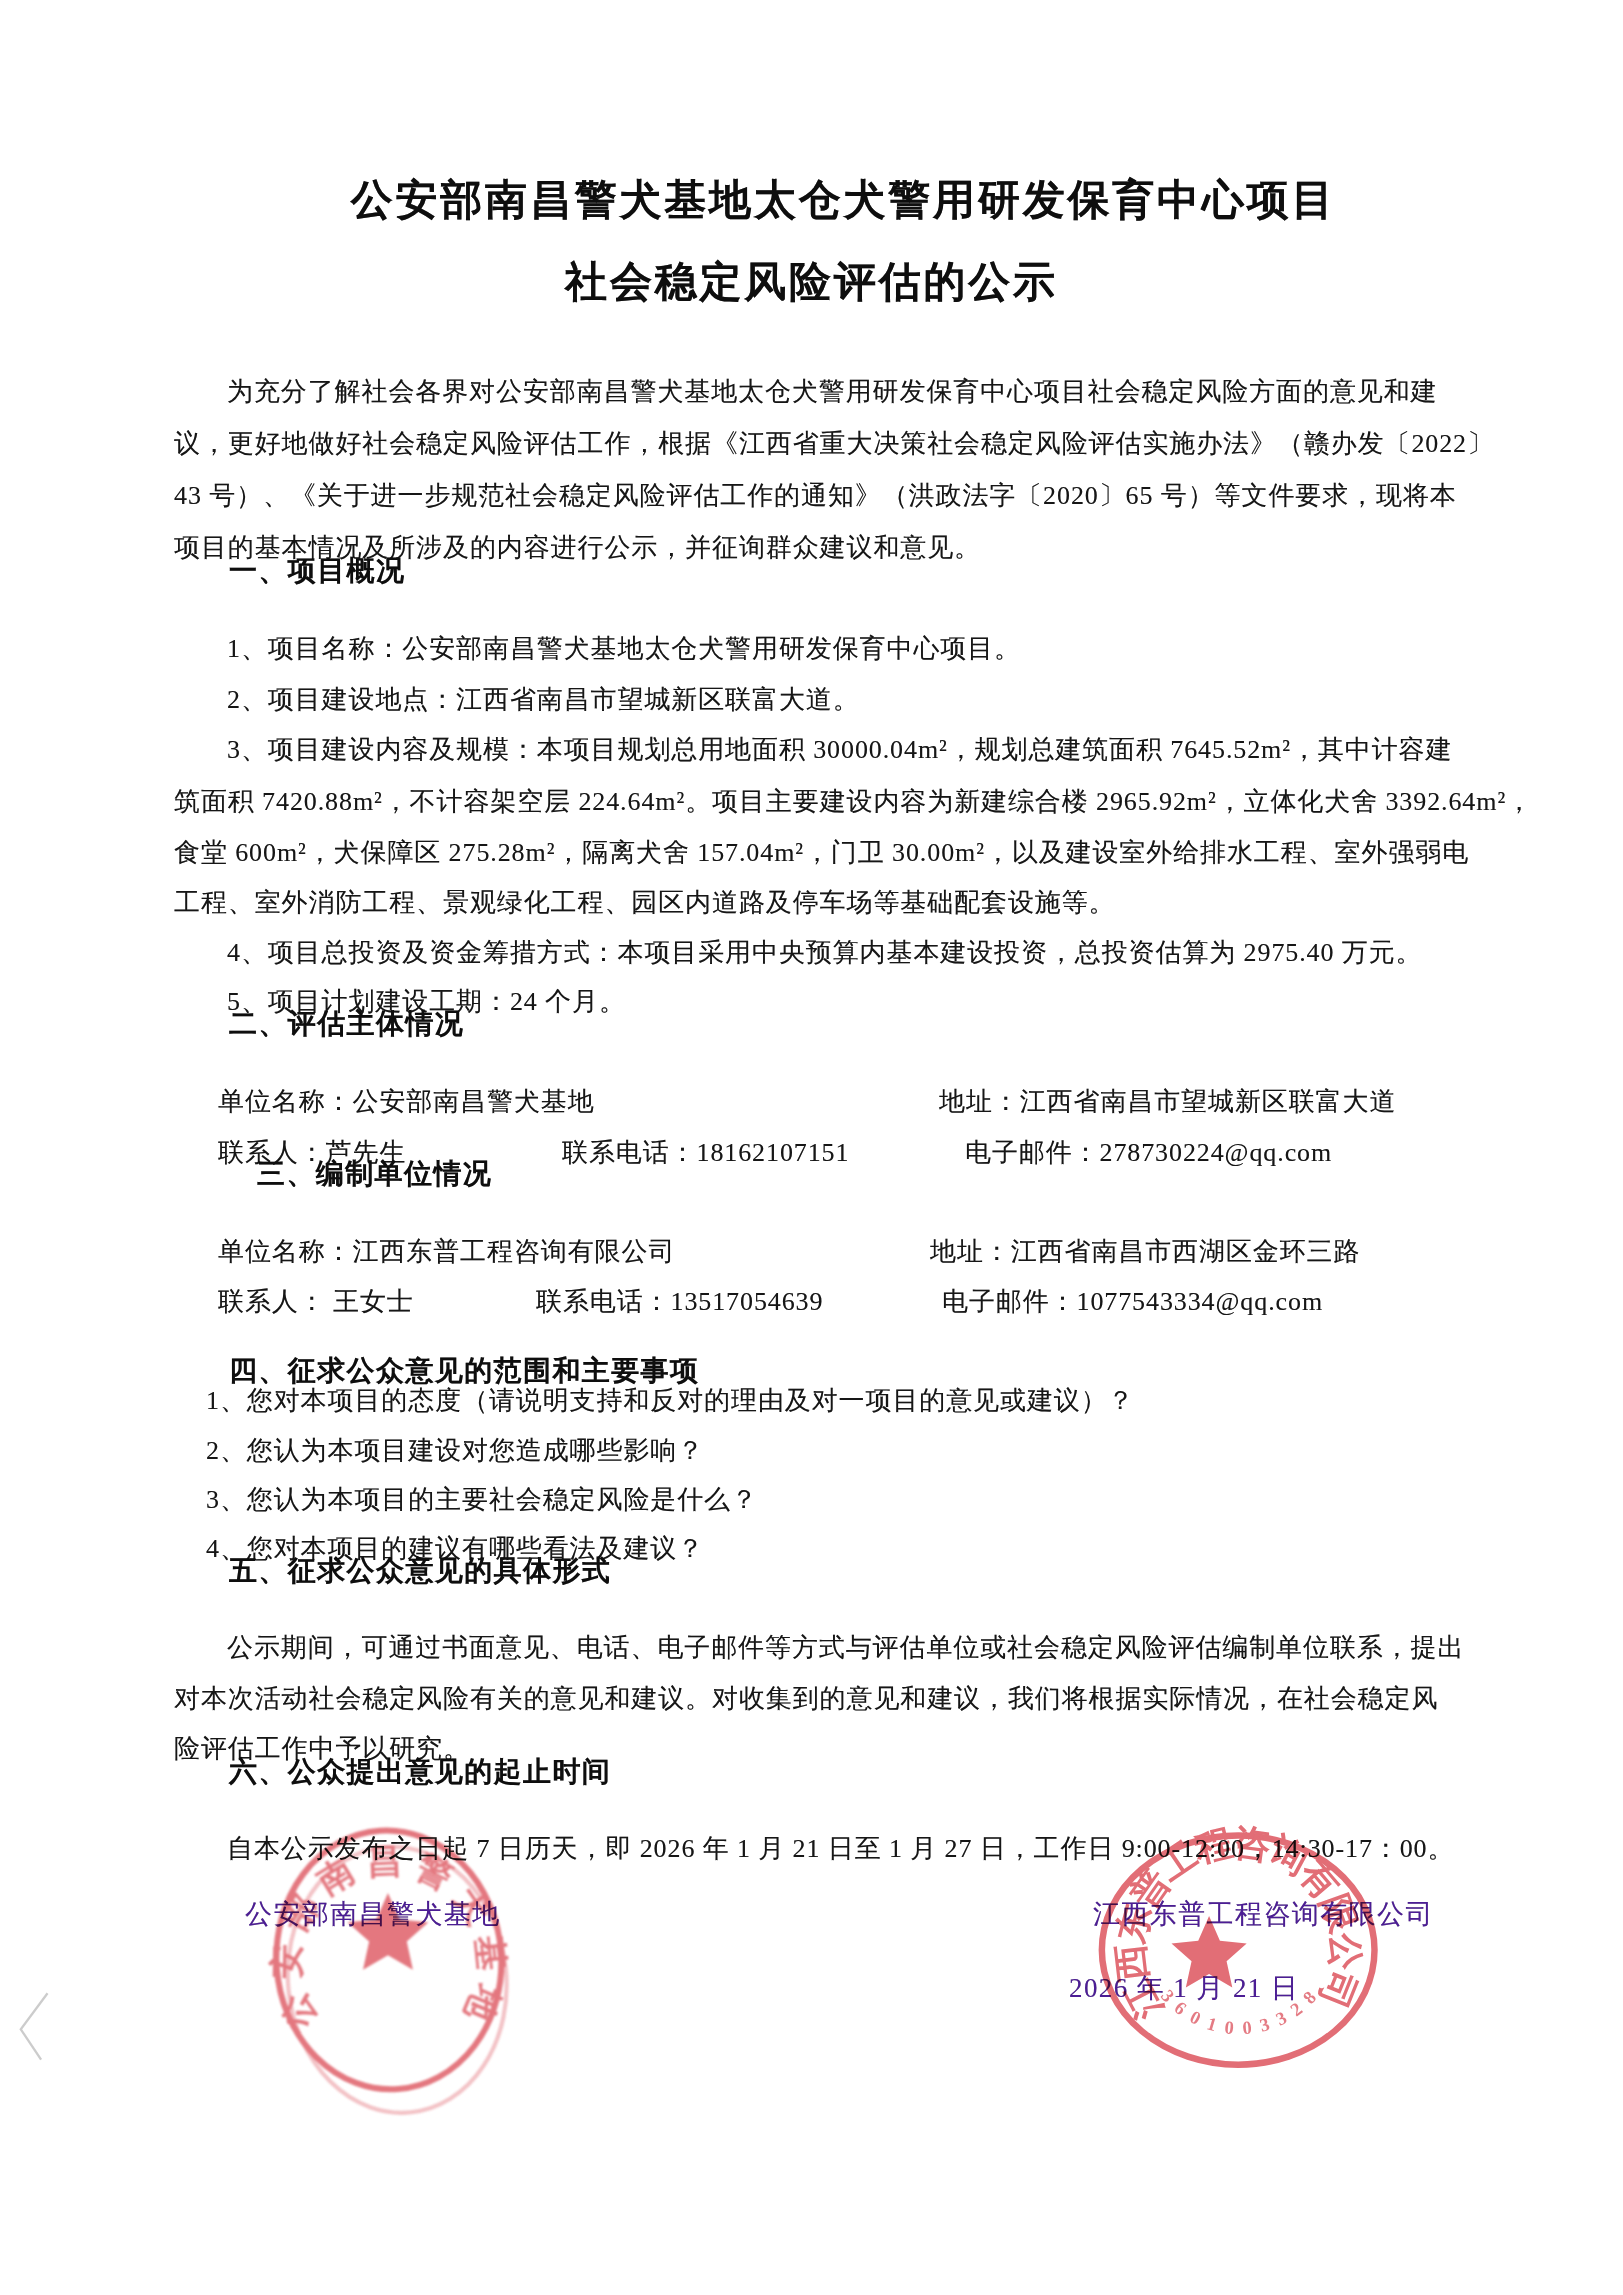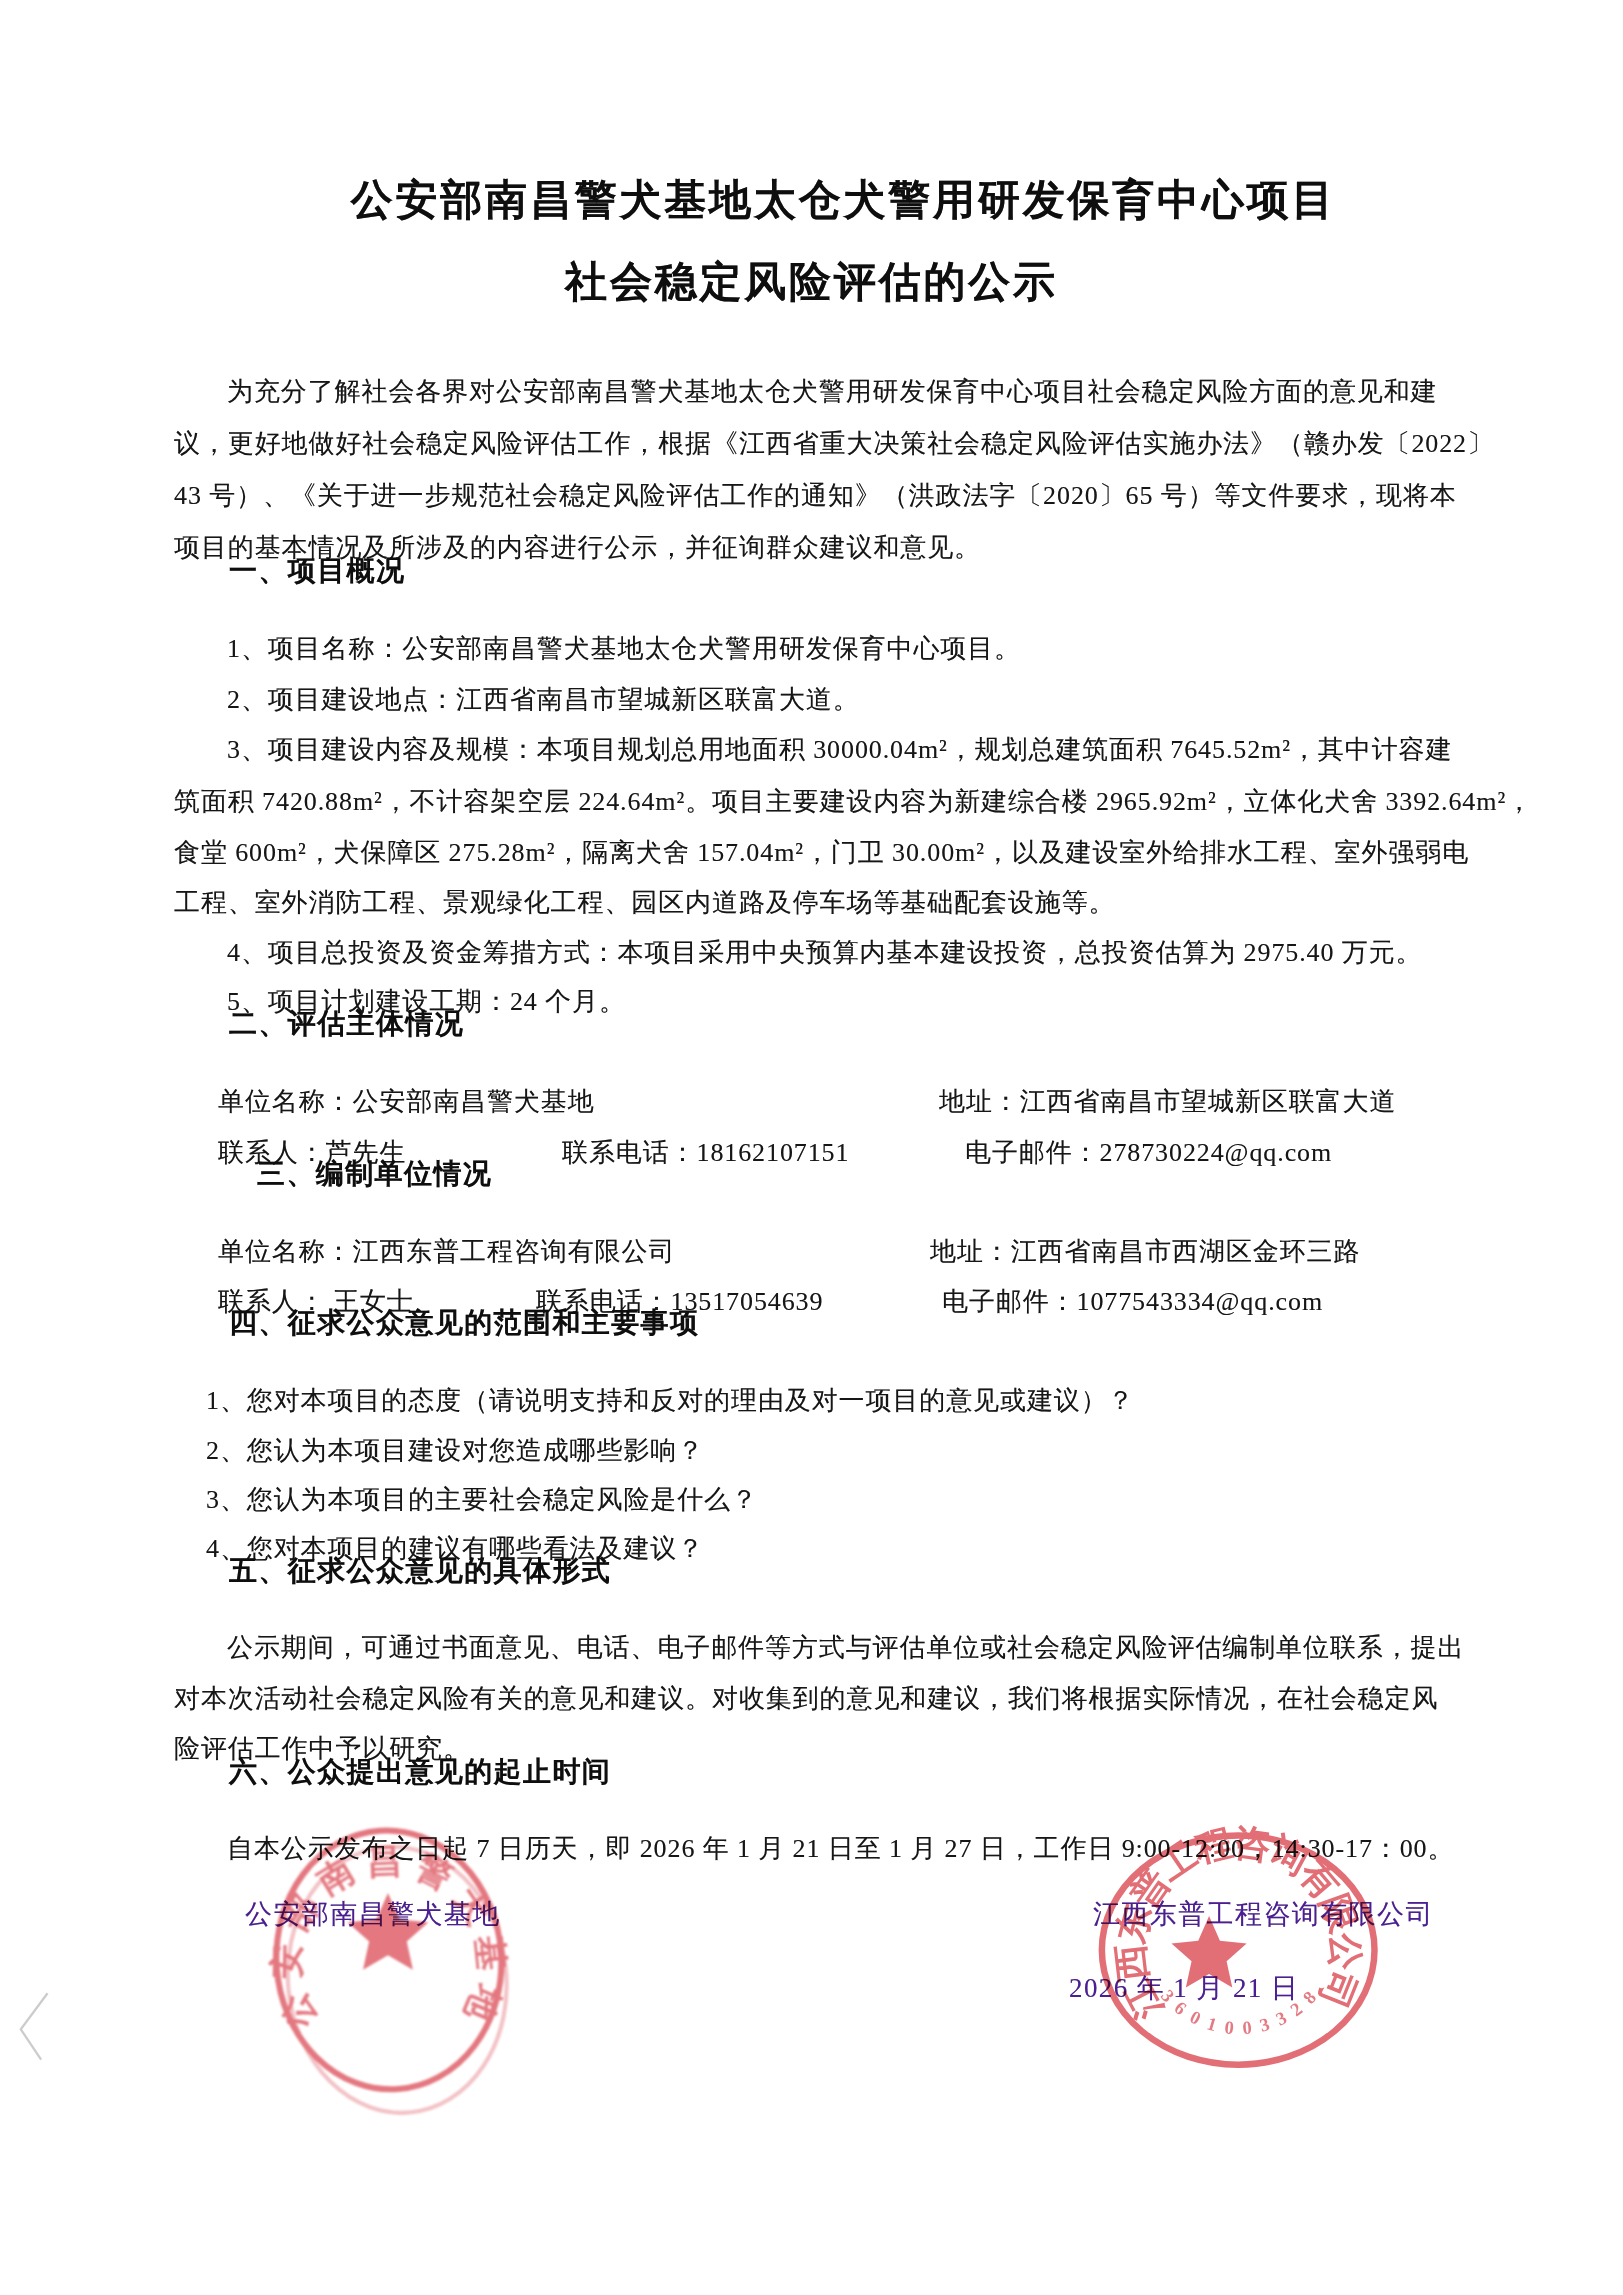--- a/index.html
+++ b/index.html
@@ -94,21 +94,21 @@
   <div class="ln" style="left:562px;top:1107px;">联系电话：18162107151</div>
   <div class="ln" style="left:965px;top:1107px;">电子邮件：278730224@qq.com</div>
 
   <div class="hd" style="left:229px;top:1155px;margin-left:28px;">三、编制单位情况</div>
   <div class="ln" style="left:218px;top:1206px;">单位名称：江西东普工程咨询有限公司</div>
   <div class="ln" style="left:930px;top:1206px;">地址：江西省南昌市西湖区金环三路</div>
   <div class="ln" style="left:218px;top:1256px;">联系人： 王女士</div>
   <div class="ln" style="left:536px;top:1256px;">联系电话：13517054639</div>
   <div class="ln" style="left:942px;top:1256px;">电子邮件：1077543334@qq.com</div>
 
-  <div class="hd" style="left:229px;top:1304px;text-align:right;">四、征求公众意见的范围和主要事项</div>
+  <div class="hd" style="left:229px;top:1352px;text-align:right;">四、征求公众意见的范围和主要事项</div>
   <div class="ln" style="left:206px;top:1355px;">1、您对本项目的态度（请说明支持和反对的理由及对一项目的意见或建议）？</div>
   <div class="ln" style="left:206px;top:1405px;">2、您认为本项目建设对您造成哪些影响？</div>
   <div class="ln" style="left:206px;top:1454px;">3、您认为本项目的主要社会稳定风险是什么？</div>
   <div class="ln" style="left:206px;top:1503px;">4、您对本项目的建议有哪些看法及建议？</div>
 
   <div class="hd" style="left:229px;top:1552px;">五、征求公众意见的具体形式</div>
   <div class="ln" style="left:227px;top:1602px;">公示期间，可通过书面意见、电话、电子邮件等方式与评估单位或社会稳定风险评估编制单位联系，提出</div>
   <div class="ln" style="left:174px;top:1653px;">对本次活动社会稳定风险有关的意见和建议。对收集到的意见和建议，我们将根据实际情况，在社会稳定风</div>
   <div class="ln" style="left:174px;top:1703px;">险评估工作中予以研究。</div>
 

